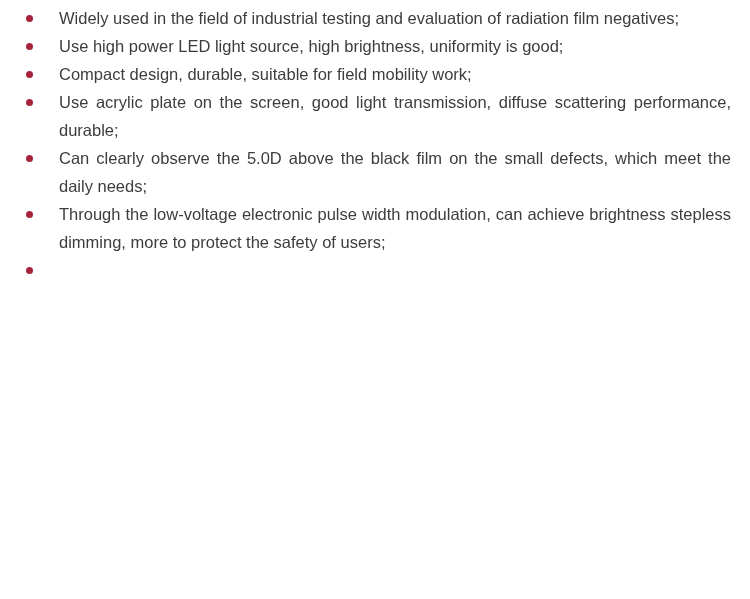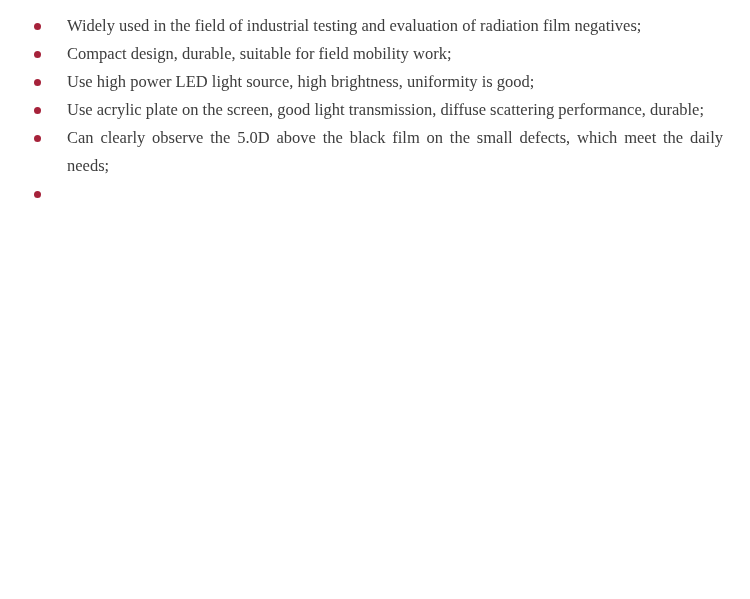--- a/index.html
+++ b/index.html
@@ -24,23 +24,22 @@
     font-family: "Liberation Serif", serif;
     font-weight: 700;
     font-size: 20px;
     line-height: 26px;
     color: #b01e3b;
     margin: 16px 0 27px 0;
     letter-spacing: 0.2px;
   }
   .features-list {
     list-style: none;
-    margin: 12px;
+    margin: 4px;
     padding: 0;
-    font-family: Liberation Serif, serif;
   }
   .feature-item {
     position: relative;
     padding-left: 41px;
     font-size: 16.5px;
     line-height: 28px;
     color: #3d3d3d;
     text-align: justify;
   }
   .bullet-icon {
@@ -58,31 +57,35 @@
 
 <div class="page">
 
   <ul class="features-list">
     <li class="feature-item">
       <span class="bullet-icon"></span>
       <span>Widely used in the field of industrial testing and evaluation of radiation film negatives;</span>
     </li>
     <li class="feature-item">
       <span class="bullet-icon"></span>
-      <span>Compact design, durable, suitable for field mobility work;</span>
+      <span>Use high power LED light source, high brightness, uniformity is good;</span>
     </li>
     <li class="feature-item">
       <span class="bullet-icon"></span>
-      <span>Use high power LED light source, high brightness, uniformity is good;</span>
+      <span>Compact design, durable, suitable for field mobility work;</span>
     </li>
     <li class="feature-item">
       <span class="bullet-icon"></span>
       <span>Use acrylic plate on the screen, good light transmission, diffuse scattering performance, durable;</span>
     </li>
     <li class="feature-item">
       <span class="bullet-icon"></span>
       <span>Can clearly observe the 5.0D above the black film on the small defects, which meet the daily needs;</span>
     </li>
     <li class="feature-item">
       <span class="bullet-icon"></span>
+      <span>Through the low-voltage electronic pulse width modulation, can achieve brightness stepless dimming, more to protect the safety of users;</span>
+    </li>
+    <li class="feature-item">
+      <span class="bullet-icon"></span>
     </li>
   </ul>
 </div>
 
 </body></html>

